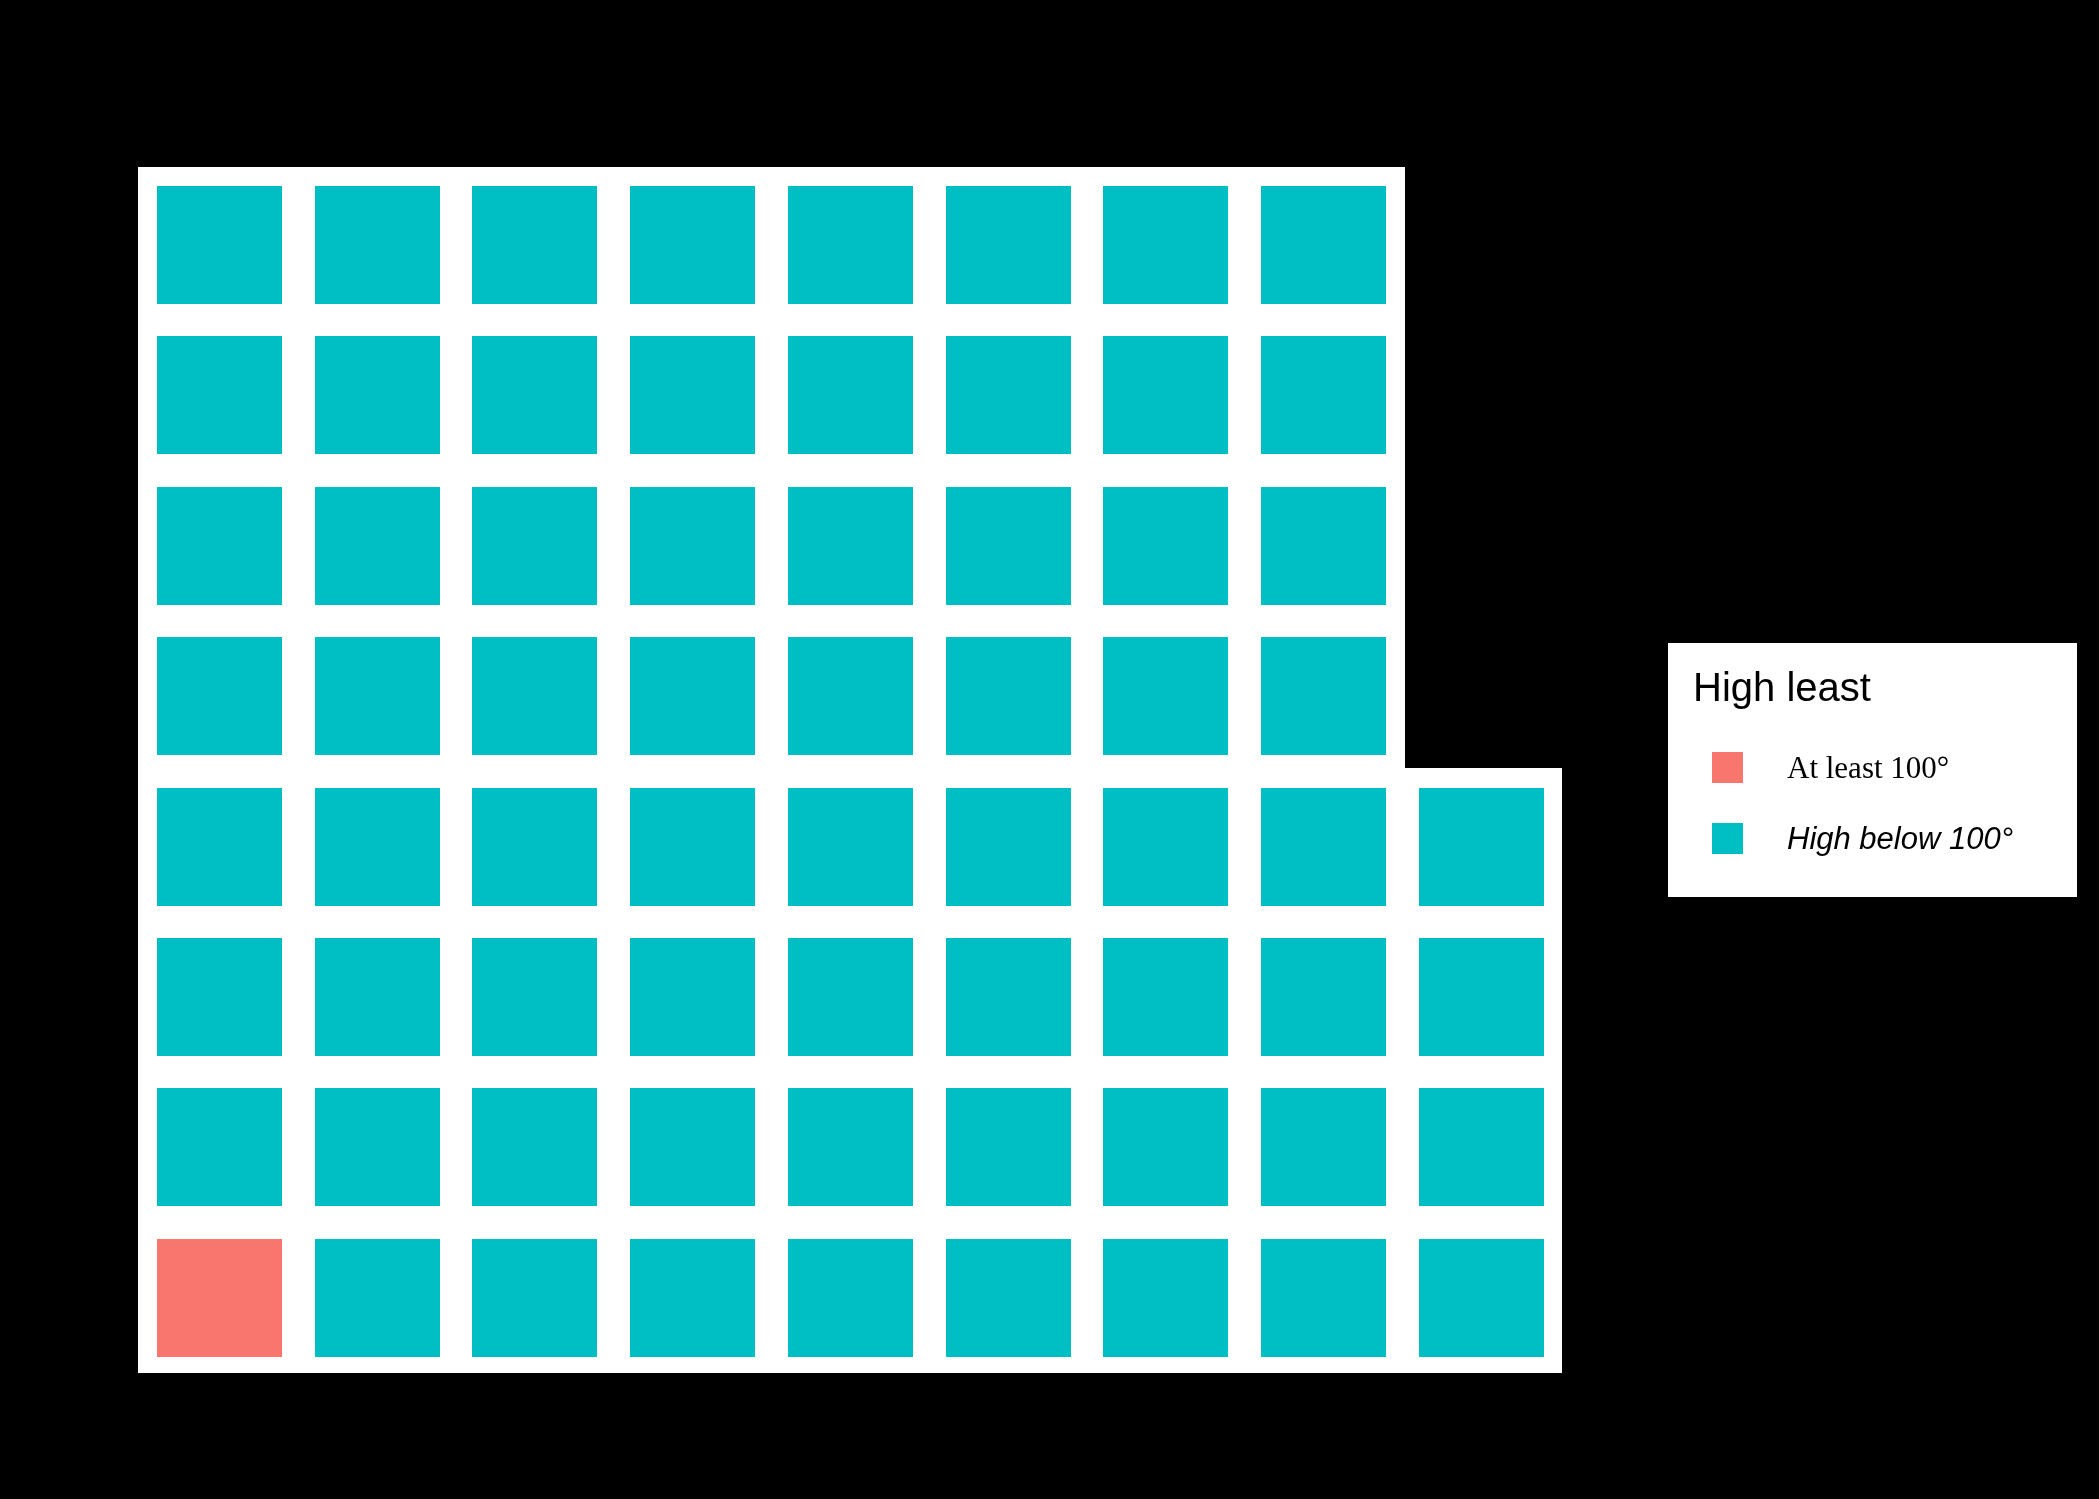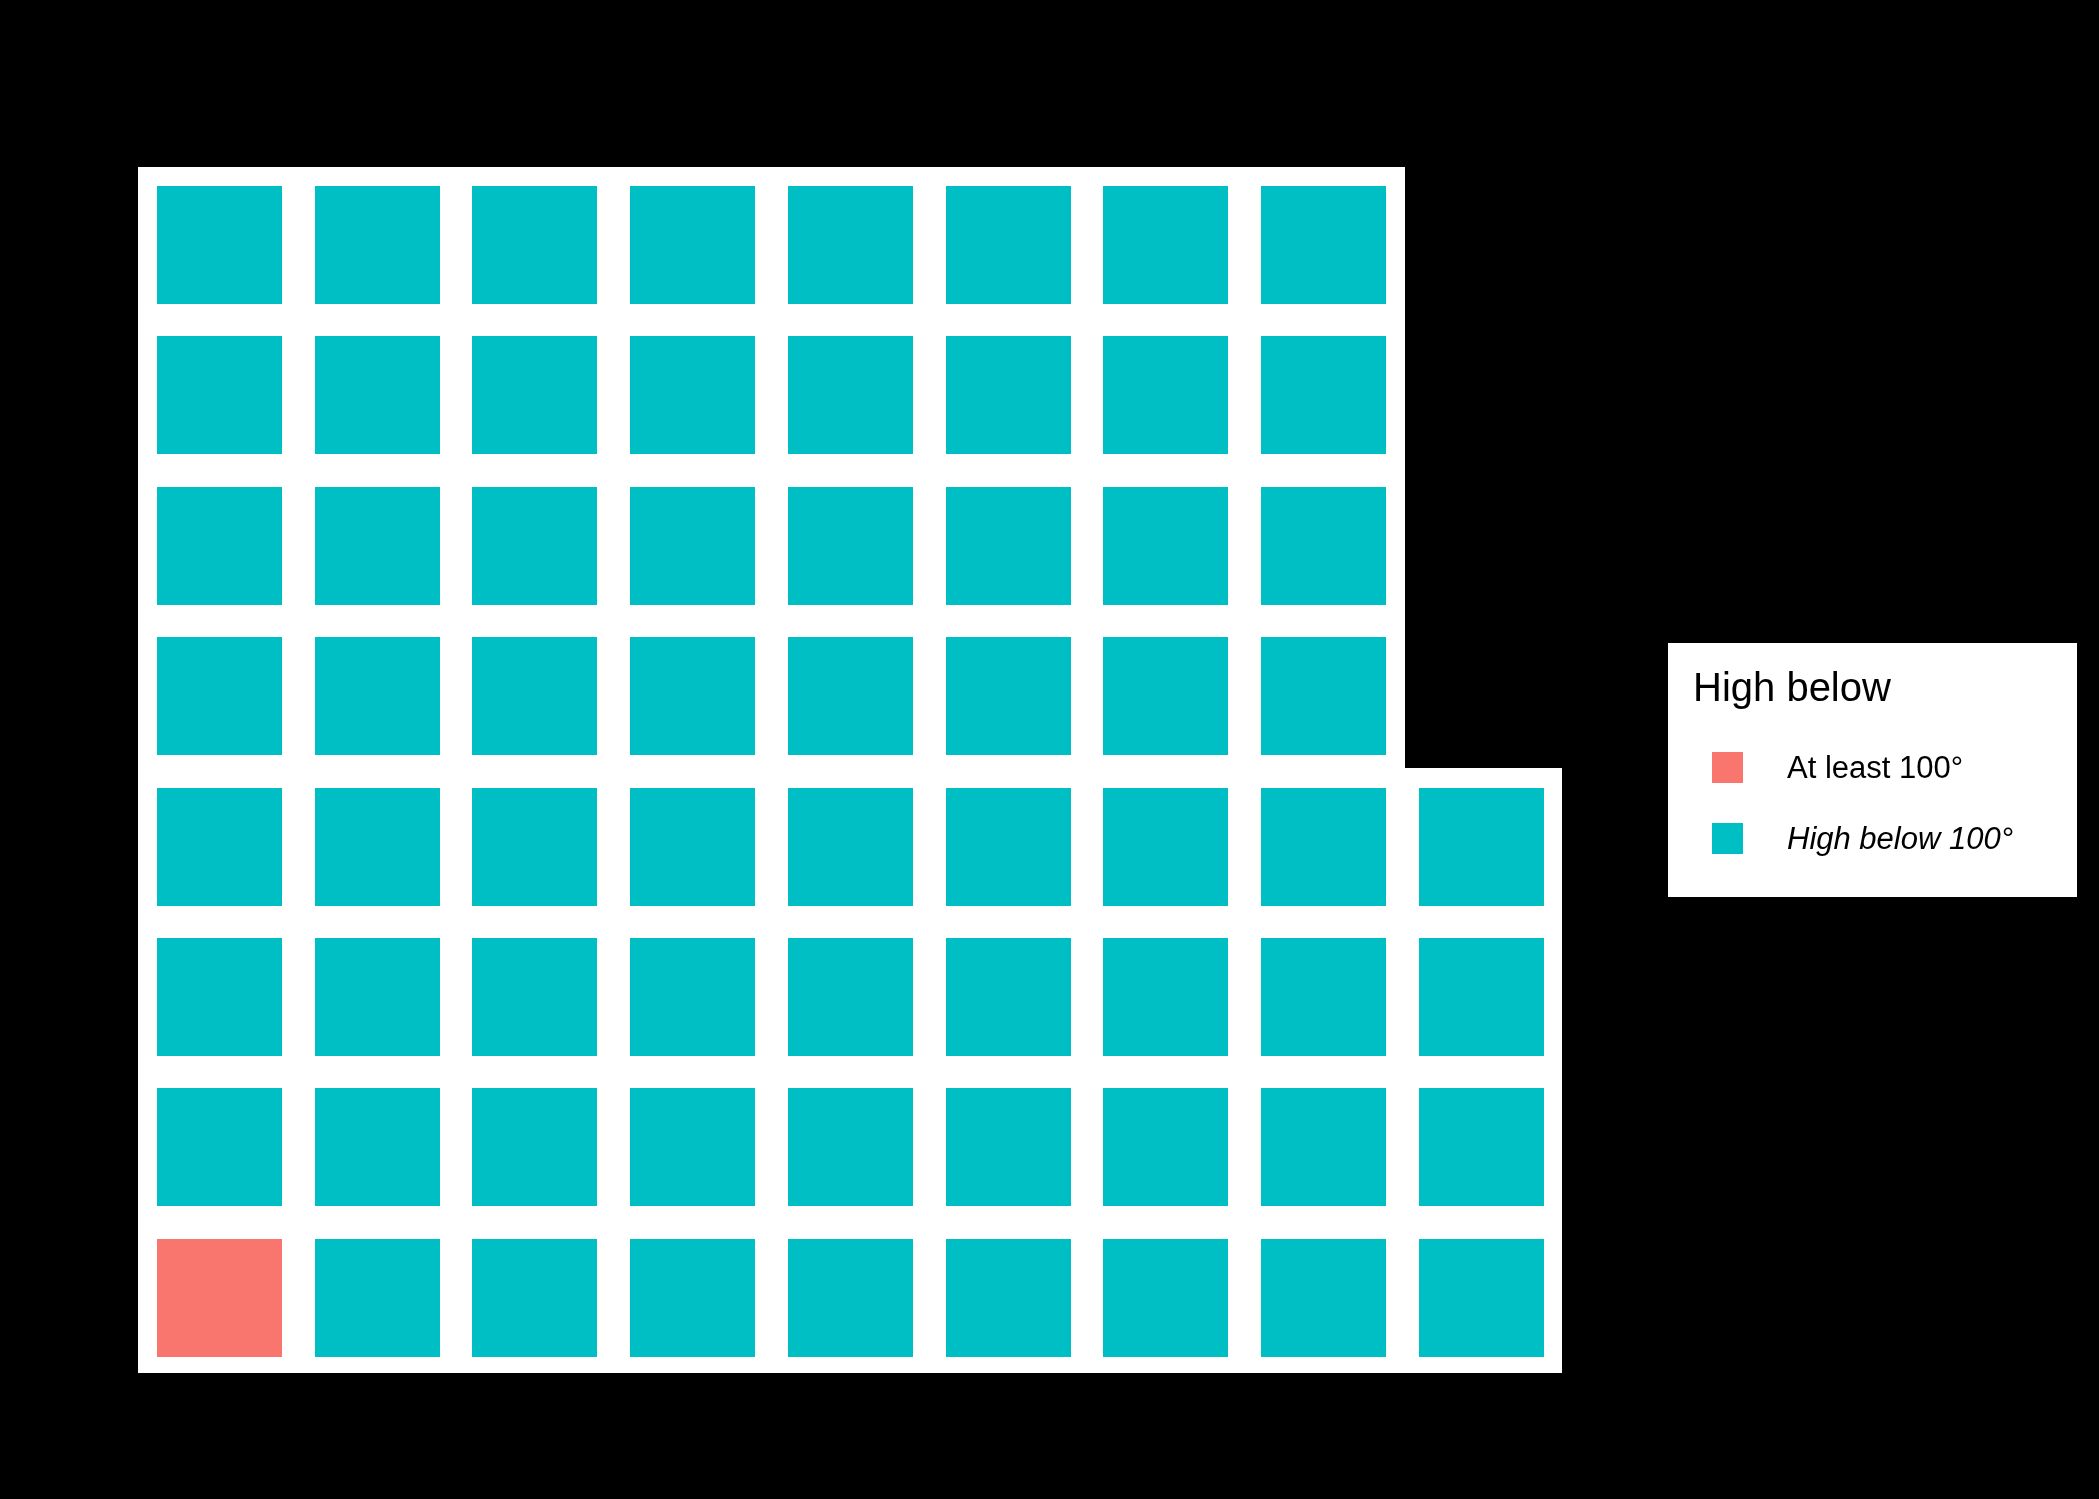--- a/index.html
+++ b/index.html
@@ -55,21 +55,21 @@
     color: #000000;
     white-space: nowrap;
   }
   .legend-entry {
     position: absolute;
     left: 44px;
     height: 31px;
     display: flex;
     align-items: center;
   }
-  #legend-entry-0 { top: 109px; }
+  #legend-entry-0 { top: 109px; font-family: Liberation Serif, serif; }
   #legend-entry-1 { top: 180px; font-style: italic; }
   .legend-key {
     width: 31px;
     height: 31px;
     flex: 0 0 31px;
   }
   .legend-label {
     margin-left: 44px;
     font-size: 31px;
     color: #000000;
@@ -147,21 +147,21 @@
     <div class="waffle-cell" style="left: 472px; top: 1239px; background: rgb(0, 191, 196);"></div>
     <div class="waffle-cell" style="left: 630px; top: 1239px; background: rgb(0, 191, 196);"></div>
     <div class="waffle-cell" style="left: 788px; top: 1239px; background: rgb(0, 191, 196);"></div>
     <div class="waffle-cell" style="left: 946px; top: 1239px; background: rgb(0, 191, 196);"></div>
     <div class="waffle-cell" style="left: 1103px; top: 1239px; background: rgb(0, 191, 196);"></div>
     <div class="waffle-cell" style="left: 1261px; top: 1239px; background: rgb(0, 191, 196);"></div>
     <div class="waffle-cell" style="left: 1419px; top: 1239px; background: rgb(0, 191, 196);"></div>
   </div>
 
 <div id="legend">
-  <div class="legend-title">High below</div>
+  <div class="legend-title">High least</div>
 
   <div id="legend-entry-0" class="legend-entry">
     <span class="legend-key" style="background: rgb(248, 118, 109);"></span>
     <span class="legend-label">At least 100°</span>
   </div>
 
   <div id="legend-entry-1" class="legend-entry">
     <span class="legend-key" style="background: rgb(0, 191, 196);"></span>
     <span class="legend-label">High below 100°</span>
   </div>

